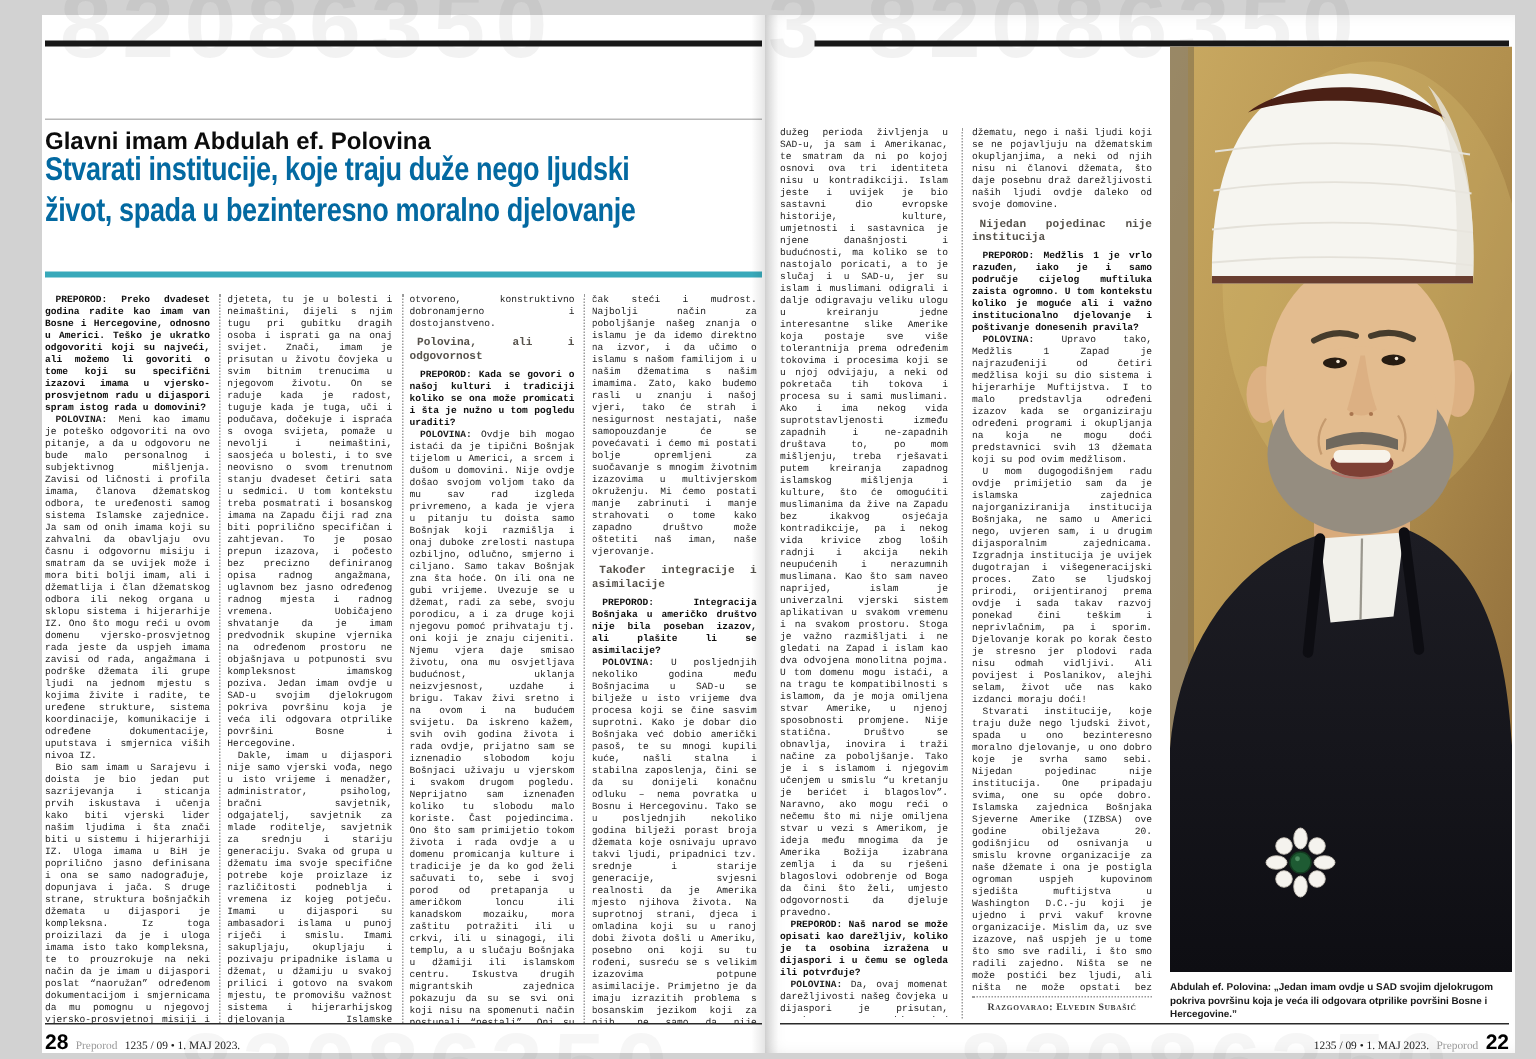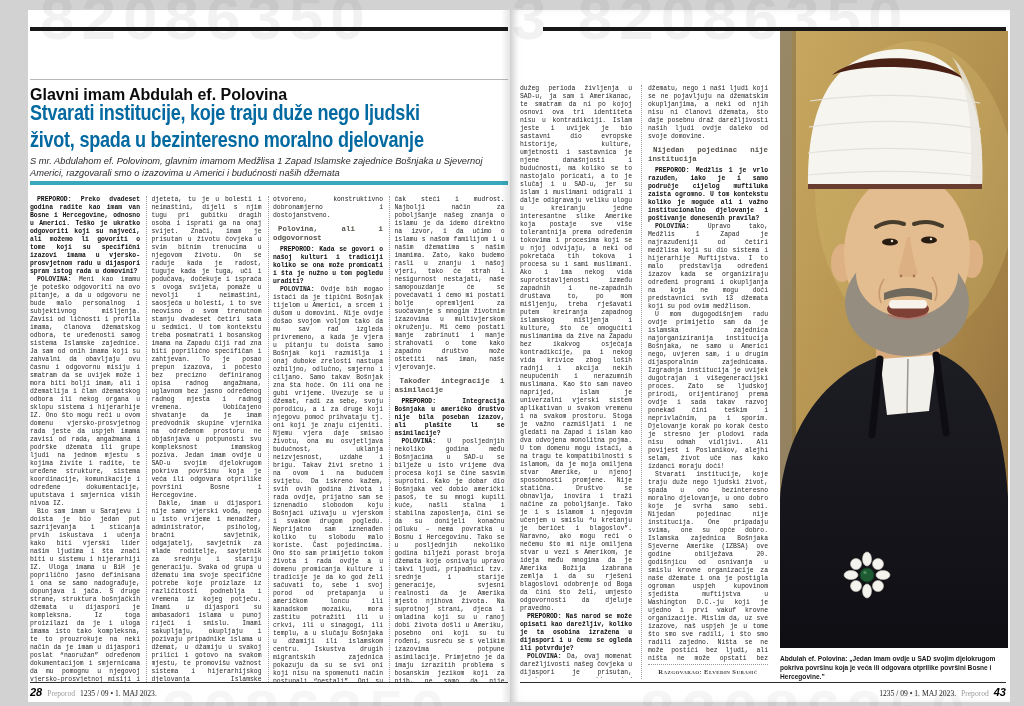--- a/index.html
+++ b/index.html
@@ -35,21 +35,21 @@
   .vr.l{top:196px;height:486px;} .vr.r{top:85px;height:594px;}
   #byline{position:absolute;left:648px;top:664px;width:120px;border-top:1px dotted #999;
           padding-top:3px;text-align:center;font-variant:small-caps;font-size:6.6px;
           letter-spacing:.4px;color:#3e3e3e;font-family:"Liberation Serif",serif;font-weight:bold;}
   #photo{position:absolute;left:780px;top:31px;width:228px;height:617px;}
   #caption{position:absolute;left:780px;top:654px;width:228px;font-size:6.6px;line-height:9px;
            font-weight:bold;color:#1a1a1a;text-align:left;}
   .frule{position:absolute;top:682px;height:1px;background:#2a2a2a;}
   .footer{position:absolute;top:686px;font-size:7.6px;color:#1c1c1c;
           font-family:"Liberation Serif",serif;}
-  .footer .pn{font-weight:bold;font-size:11px;font-family:"Liberation Sans",sans-serif;color:#000;font-style:italic;}
+  .footer .pn{font-weight:bold;font-size:14px;font-family:"Liberation Sans",sans-serif;color:#000;}
   .footer .brand{color:#9b9b9b;margin:0 3px;}
   #footer-left{left:30px;} #footer-right{right:18px;text-align:right;}
   .fold{position:absolute;left:501px;top:10px;width:18px;height:692px;
         background:linear-gradient(90deg,rgba(0,0,0,0),rgba(0,0,0,.10) 50%,rgba(0,0,0,0));}
 </style>
 </head>
 <body>
 
 <div id="spread">
   <div class="pg" id="pg-left"></div>
@@ -63,21 +63,20 @@
   <div class="topbar" style="left:30px;top:27px;width:478px;"></div>
   <div class="topbar" style="left:543px;top:27px;width:463px;"></div>
 
   <div id="rule-gray"></div>
 
   <div id="kicker">Glavni imam Abdulah ef. Polovina</div>
   <h1 id="headline" style="margin:0;">
     <span class="hl">Stvarati institucije, koje traju duže nego ljudski</span><br>
     <span class="hl">život, spada u bezinteresno moralno djelovanje</span>
   </h1>
-  <div id="deck">S mr. Abdulahom ef. Polovinom, glavnim imamom Medžlisa 1 Zapad Islamske zajednice Bošnjaka u Sjevernoj Americi, razgovarali smo o izazovima u Americi i budućnosti naših džemata</div>
   <div id="teal-rule" style="background: rgb(56, 169, 186);"></div>
 
   <div class="col" id="col1">
       <p class="q">PREPOROD: Preko dvadeset godina radite kao imam van Bosne i Hercegovine, odnosno u Americi. Teško je ukratko odgovoriti koji su najveći, ali možemo li govoriti o tome koji su specifični izazovi imama u vjersko-prosvjetnom radu u dijaspori spram istog rada u domovini?</p>
       <p class="a"><b>POLOVINA: </b>Meni kao imamu je poteško odgovoriti na ovo pitanje, a da u odgovoru ne bude malo personalnog i subjektivnog mišljenja. Zavisi od ličnosti i profila imama, članova džematskog odbora, te uređenosti samog sistema Islamske zajednice. Ja sam od onih imama koji su zahvalni da obavljaju ovu časnu i odgovornu misiju i smatram da se uvijek može i mora biti bolji imam, ali i džematlija i član džematskog odbora ili nekog organa u sklopu sistema i hijerarhije IZ. Ono što mogu reći u ovom domenu vjersko-prosvjetnog rada jeste da uspjeh imama zavisi od rada, angažmana i podrške džemata ili grupe ljudi na jednom mjestu s kojima živite i radite, te uređene strukture, sistema koordinacije, komunikacije i određene dokumentacije, uputstava i smjernica viših nivoa IZ.</p>
       <p class="p">Bio sam imam u Sarajevu i doista je bio jedan put sazrijevanja i sticanja prvih iskustava i učenja kako biti vjerski lider našim ljudima i šta znači biti u sistemu i hijerarhiji IZ. Uloga imama u BiH je poprilično jasno definisana i ona se samo nadograđuje, dopunjava i jača. S druge strane, struktura bošnjačkih džemata u dijaspori je kompleksna. Iz toga proizilazi da je i uloga imama isto tako kompleksna, te to prouzrokuje na neki način da je imam u dijaspori poslat “naoružan” određenom dokumentacijom i smjernicama da mu pomognu u njegovoj vjersko-prosvjetnoj misiji i angažmanu kako se ne bi osjećao nezaštićen. Posljednjih godina se na tome ovdje radilo intenzivnije i, između ostalog, dobijen je jedinstveni ugovor o radu imama koji je sada u fazi provedbe po džematima uz asistiranje i nadzor Muftijstva za Sjevernu Ameriku.</p>
       <p class="p">Nakon mog skoro tridesetogodišnjeg rada kao imama u domovini i u SAD-u, mogu istaći da su imami osobe koje su prisutne u životu čovjeka od rođenja do smrti. Imam je osoba koja dočeka novorođenče na ovom svijetu učeći mu ezan i ikamet, zatim se bavi njegovim vjerskim odgojem i obrazovanjem kroz mektepsku pouku, učestvuje u njegovoj radosti pri stupanju u brak kao i kod rođenja</p>
     </div>
   <div class="vr l" style="left:146px;"></div>
   <div class="col" id="col2">
@@ -184,17 +183,17 @@
   <div class="frule" style="left:30px;width:478px;"></div>
   <div class="frule" style="left:520px;width:486px;"></div>
   <div class="footer" id="footer-left">
     <span class="pn">28</span>
     <span class="brand">Preporod</span>
     <span>1235 / 09 • 1. MAJ 2023.</span>
   </div>
   <div class="footer" id="footer-right">
     <span>1235 / 09 • 1. MAJ 2023.</span>
     <span class="brand">Preporod</span>
-    <span class="pn">43</span>
+    <span class="pn">22</span>
   </div>
 
   <div class="fold"></div>
 </div>
 
 </body></html>

